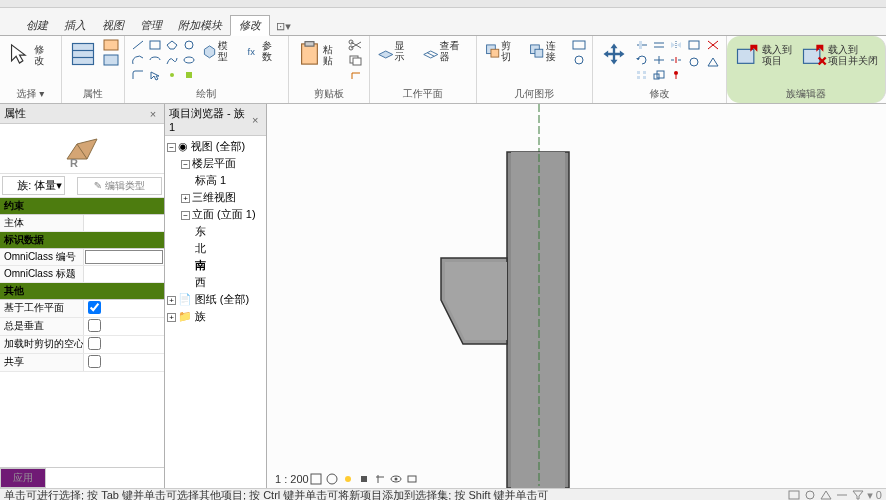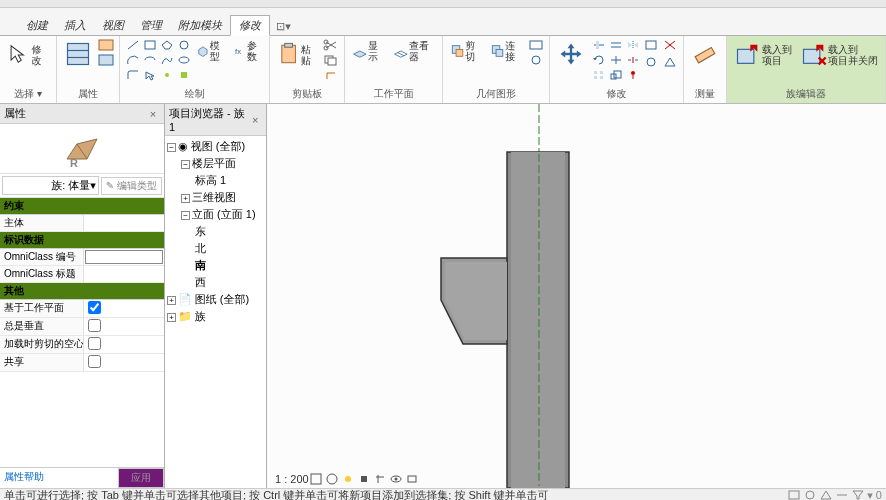--- a/index.html
+++ b/index.html
@@ -11,41 +11,41 @@
 
 .tabs { height: 18px; background: #f5f5f5; display: flex; align-items: flex-end; padding-left: 18px; border-bottom: 1px solid #b0b0b0; }
 .tab { padding: 2px 8px; font-size: 11px; color: #333; cursor: pointer; font-style: italic; }
 .tab.active { background: #fff; border: 1px solid #b0b0b0; border-bottom: 1px solid #fff; margin-bottom: -1px; }
 .tab-extra { padding: 2px 6px; color: #666; }
 
 .ribbon { height: 68px; background: #fcfcfc; border-bottom: 1px solid #b8b8b8; display: flex; }
 .ribbon-panel { border-right: 1px solid #d8d8d8; padding: 2px 4px 0 4px; display: flex; flex-direction: column; position: relative; }
 .ribbon-panel-content { flex: 1; display: flex; align-items: flex-start; gap: 2px; }
 .ribbon-panel-label { text-align: center; font-size: 10px; color: #555; padding: 1px 0 2px 0; }
-.ribbon-panel.hl { background: #d4e8c0; }
+.ribbon-panel.hl { background: #d4e8c0; border-radius: 13px; }
 .rbtn { display: flex; flex-direction: row; align-items: center; justify-content: center; padding: 2px 3px; cursor: pointer; }
 .rbtn-icon { width: 18px; height: 18px; margin-bottom: 1px; }
 .rbtn-lg .rbtn-icon { width: 28px; height: 28px; }
 .rbtn-label { font-size: 10px; color: #333; text-align: left; line-height: 11px; }
 .rbtn-sm { width: 18px; height: 14px; display: flex; align-items: center; justify-content: center; cursor: pointer; }
 .rgrid { display: grid; grid-template-columns: repeat(4, 16px); grid-template-rows: repeat(3, 14px); gap: 1px; }
 .rgrid2 { display: grid; grid-template-columns: repeat(3, 16px); grid-template-rows: repeat(3, 14px); gap: 1px; }
 .rgrid3 { display: grid; grid-template-columns: repeat(2, 18px); grid-template-rows: repeat(2, 16px); gap: 1px; }
 
 .workspace { display: flex; height: 384px; }
 .panel-left { width: 165px; background: #fff; border-right: 1px solid #b0b0b0; display: flex; flex-direction: column; }
 .panel-title { background: #e8e8e8; padding: 2px 4px; font-size: 11px; display: flex; justify-content: space-between; align-items: center; border-bottom: 1px solid #ccc; }
 .close-x { cursor: pointer; color: #666; width: 14px; text-align: center; }
 
 .prop-preview { height: 50px; display: flex; align-items: center; justify-content: center; border-bottom: 1px solid #e0e0e0; }
 .prop-preview svg { width: 40px; height: 40px; }
 
 .prop-type-row { display: flex; padding: 2px; border-bottom: 1px solid #e0e0e0; align-items: center; }
 .prop-type-select { flex: 1; border: 1px solid #ccc; padding: 1px 2px; font-size: 11px; background: #fff; display: flex; justify-content: flex-end; align-items: center; }
-.prop-edit-type { padding: 1px 4px; border: 1px solid #ccc; margin-left: 2px; font-size: 10px; color: #888; }
+.prop-edit-type { padding: 1px 16px; border: 1px solid #ccc; margin-left: 12px; font-size: 10px; color: #888; }
 
 .prop-grid { flex: 1; overflow: auto; }
 .prop-section { background: #4d7c0f; padding: 1px 4px; font-size: 10px; font-weight: bold; border-bottom: 1px solid #d0d0d0; }
 .prop-row { display: flex; border-bottom: 1px solid #e8e8e8; }
 .prop-name { width: 84px; padding: 1px 4px; font-size: 10px; background: #fafafa; border-right: 1px solid #e0e0e0; overflow: hidden; white-space: nowrap; }
 .prop-val { flex: 1; padding: 1px 4px; font-size: 10px; }
 .prop-val input[type=checkbox] { margin: 0; }
 .prop-val.textinput { border: 1px solid #888; background: #fff; margin: 1px; padding: 0 2px; }
 
 .prop-footer { display: flex; border-top: 1px solid #ccc; }
@@ -365,30 +365,20 @@
           </div>
         <div class="rbtn-sm">
             <svg width="16" height="14">
               <polygon points="3,11 8,3 13,11" fill="none" stroke="#369"></polygon>
             </svg>
           </div>
       </div>
     </div>
     <div class="ribbon-panel-label">修改</div>
   </div>
-  <div class="ribbon-panel">
-    <div class="ribbon-panel-content">
-      <div class="rbtn rbtn-lg">
-          <svg class="rbtn-icon" viewBox="0 0 24 24">
-            <rect x="4" y="10" width="16" height="6" fill="#fc9" stroke="#963" transform="rotate(-30 12 13)"></rect>
-          </svg>
-        </div>
-    </div>
-    <div class="ribbon-panel-label">测量</div>
-  </div>
   <div class="ribbon-panel hl">
     <div class="ribbon-panel-content">
       <div class="rbtn rbtn-lg">
           <svg class="rbtn-icon" viewBox="0 0 24 24">
             <rect x="3" y="8" width="14" height="12" fill="#cde" stroke="#369"></rect>
             <path d="M14 4 L20 4 L20 10 L17 7 L14 10 Z" fill="#c00"></path>
           </svg>
           <div class="rbtn-label" style="white-space:pre">载入到
 项目</div>
         </div>
@@ -453,21 +443,20 @@
       <div class="prop-row">
           <div class="prop-name">加载时剪切的空心</div>
           <div class="prop-val"><input type="checkbox" style=""></div>
         </div>
       <div class="prop-row">
           <div class="prop-name">共享</div>
           <div class="prop-val"><input type="checkbox" style=""></div>
         </div>
     </div>
     <div class="prop-footer">
-      <div class="prop-help">属性帮助</div>
       <div class="prop-apply">应用</div>
     </div>
   </div>
 
   <div class="panel-browser">
     <div class="panel-title">
         <span>项目浏览器 - 族1</span>
         <span class="close-x">×</span>
       </div>
     <div class="tree">

